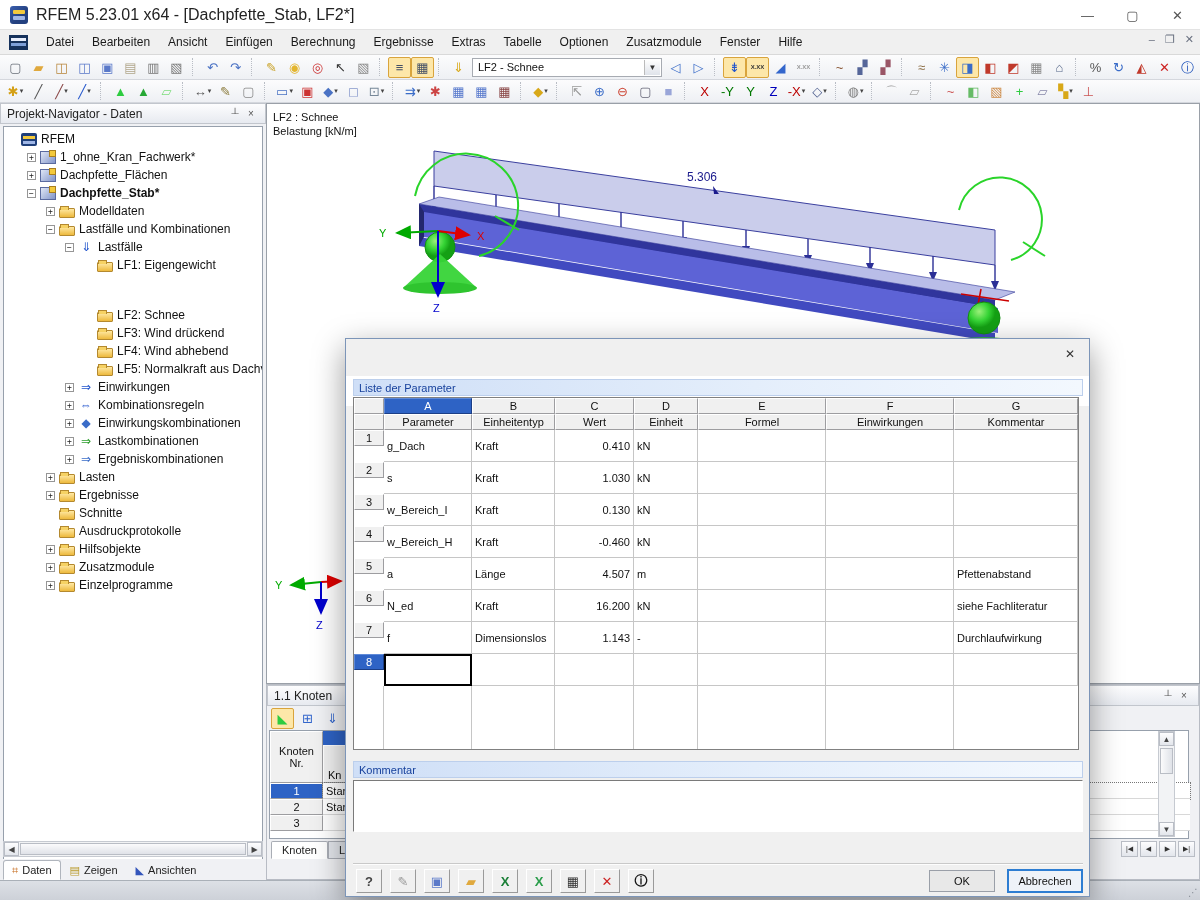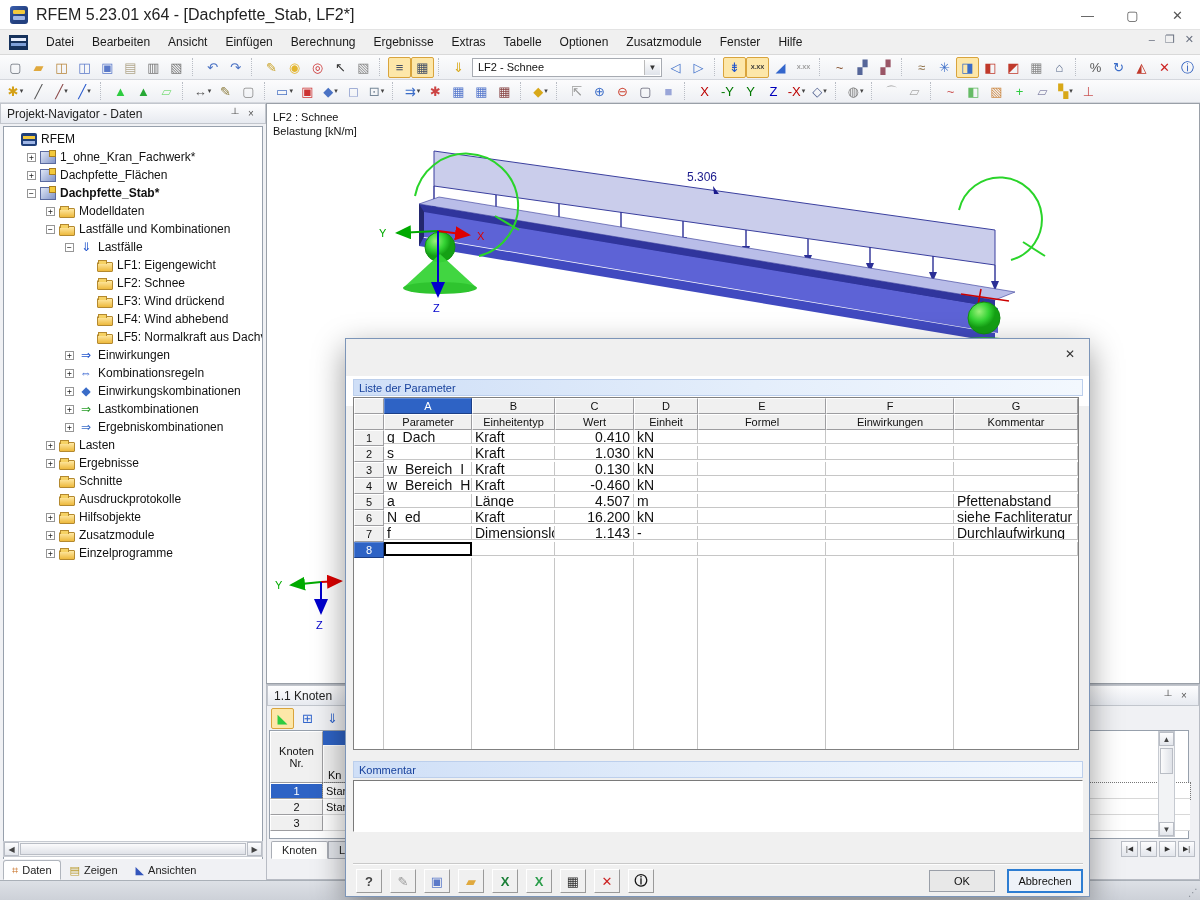--- a/index.html
+++ b/index.html
@@ -79,21 +79,21 @@
   .grip{position:absolute;right:2px;bottom:2px;color:#8a9099;font-size:10px;}
   
   .dialog{position:absolute;left:345px;top:338px;width:745px;height:559px;background:#f0f0f0;border:1px solid #7c95b8;box-shadow:0 10px 30px rgba(0,0,0,.4);z-index:50;}
   .dtitle{position:absolute;left:0;top:0;width:100%;height:30px;background:#fff;display:flex;align-items:center;padding-left:13px;font-size:12px;color:#111;margin-top:37px;}
   .dclose{position:absolute;right:10px;top:7px;width:18px;height:16px;display:flex;align-items:center;justify-content:center;font-size:12px;color:#333;}
   .gband{position:absolute;left:7px;width:730px;height:17px;background:linear-gradient(90deg,#cfdff7 0%,#e4eefb 55%,#f3f8fe 100%);border:1px solid #bccfec;font-size:11px;color:#16409c;display:flex;align-items:center;padding-left:5px;}
   .tablewrap{position:absolute;left:7px;top:58px;width:726px;height:353px;background:#fff;border:1px solid #808080;overflow:hidden;}
   #pgrid{display:grid;}
   .hc{background:#f0f0f0;border:1px solid;border-color:#fff #9d9da0 #9d9da0 #fff;font-size:11px;display:flex;align-items:center;justify-content:center;height:16px;color:#111;overflow:hidden;}
   .hc.selcol{background:#2e63c5;color:#fff;border-color:#5f8ad8 #1b3e86 #1b3e86 #5f8ad8;}
-  .dc{background:#fff;border-right:1px solid #c6c6c6;border-bottom:1px solid #c6c6c6;font-size:14px;display:flex;align-items:center;height:14px;padding:0 3px;color:#111;overflow:hidden;white-space:nowrap;}
+  .dc{background:#fff;border-right:1px solid #c6c6c6;border-bottom:1px solid #c6c6c6;font-size:11px;display:flex;align-items:center;height:32px;padding:0 3px;color:#111;overflow:hidden;white-space:nowrap;}
   .dc.num{justify-content:flex-end;}
   .dc.editcell{border:2px solid #000;padding:0 1px;}
   .gridempty{position:relative;width:724px;height:192px;background:#fff;}
   .vline{position:absolute;top:0;bottom:0;width:1px;background:#c6c6c6;}
   .dcomment{position:absolute;left:7px;top:441px;width:730px;height:52px;background:#fff;border:1px solid;border-color:#7a7a7a #fff #fff #7a7a7a;}
   .dhint{position:absolute;left:7px;top:500px;width:730px;height:17px;background:#f0f0f0;border:1px solid;border-color:#9d9da0 #fff #fff #9d9da0;font-size:11px;display:flex;align-items:center;padding-left:4px;color:#111;}
   .dhr{position:absolute;left:7px;top:524px;width:730px;height:2px;border-top:1px solid #c9c9c9;border-bottom:1px solid #fdfdfd;}
   .dicons{position:absolute;left:10px;top:530px;display:flex;gap:8px;}
   .dicon{width:26px;height:24px;background:#f0f0f0;border:1px solid;border-color:#fff #9a9a9a #9a9a9a #fff;display:flex;align-items:center;justify-content:center;font-size:13px;}
   .dbtn{position:absolute;height:22px;background:#e8e8e8;border:1px solid #9a9fa8;font-size:11px;display:flex;align-items:center;justify-content:center;color:#111;}
@@ -469,21 +469,21 @@
         <div class="trow" style="padding-left: 61px;">
           <span class="exp">−</span>
           <span class="tg" style="color: rgb(34, 85, 204);">⇓</span>
           <span class="tlabel">Lastfälle</span>
         </div>
         <div class="trow" style="padding-left: 80px;">
           <span class="expsp"></span>
           <span class="ti ti-folder"></span>
           <span class="tlabel">LF1: Eigengewicht</span>
         </div>
-        <div class="trow" style="padding-left: 80px;">
+        <div class="trow" style="padding-left: 80px; margin-top: 32px;">
           <span class="expsp"></span>
           <span class="ti ti-folder"></span>
           <span class="tlabel">LF2: Schnee</span>
         </div>
         <div class="trow" style="padding-left: 80px;">
           <span class="expsp"></span>
           <span class="ti ti-folder"></span>
           <span class="tlabel">LF3: Wind drückend</span>
         </div>
         <div class="trow" style="padding-left: 80px;">

